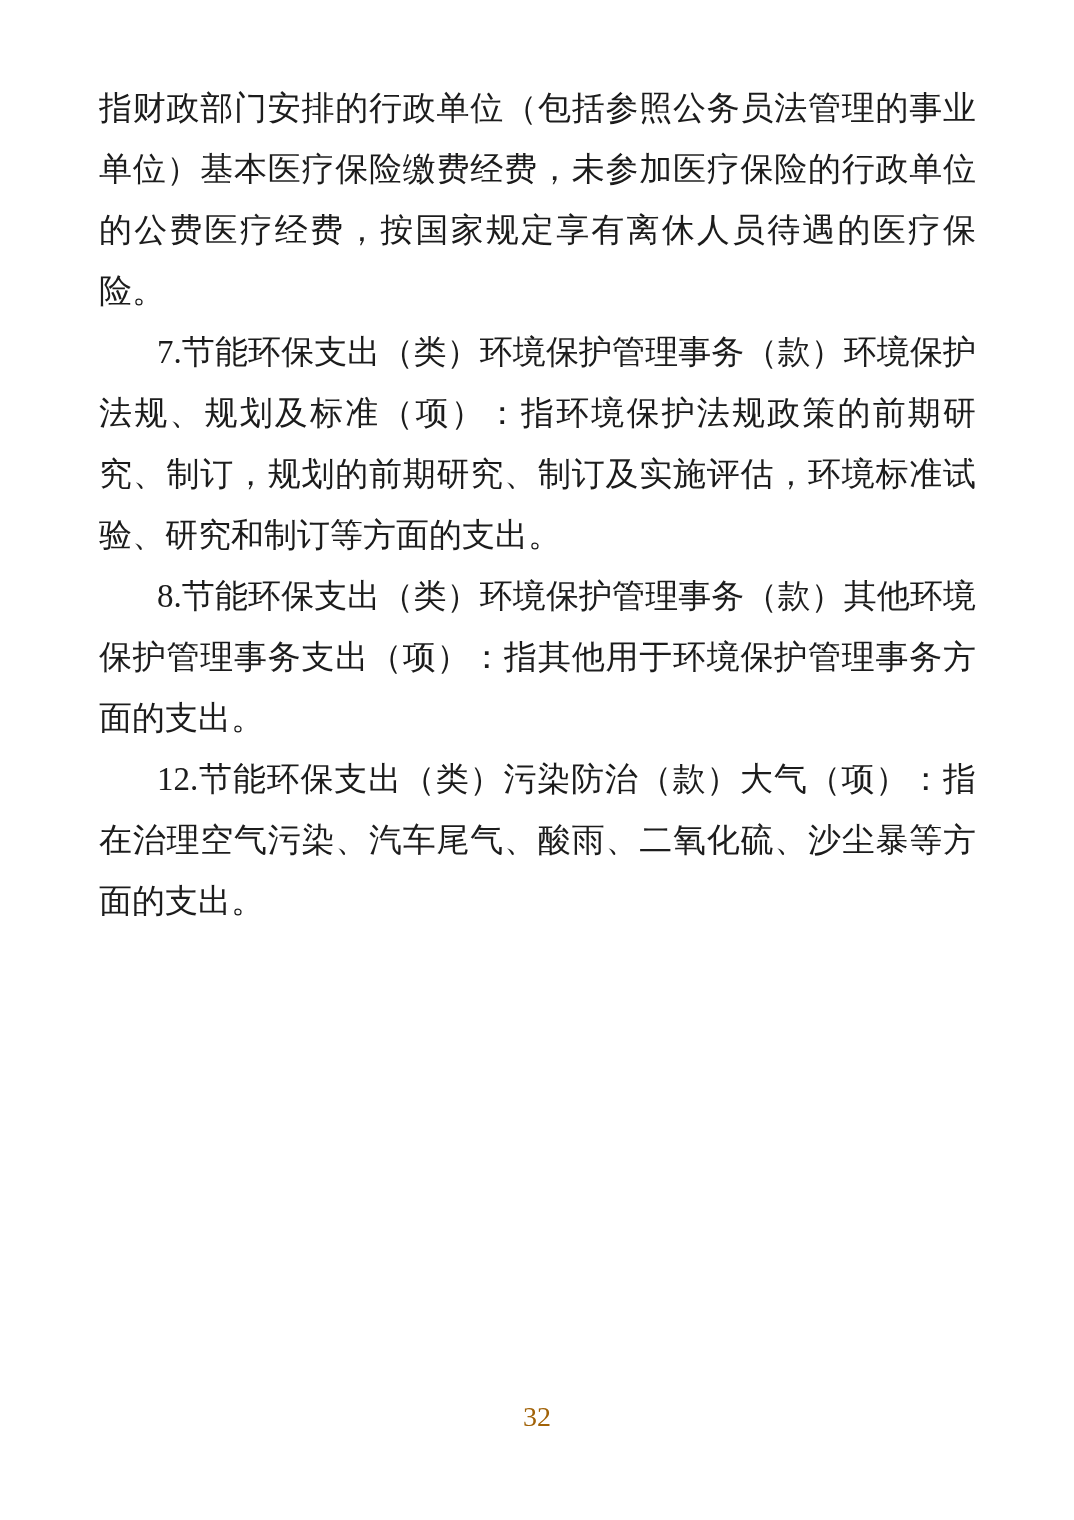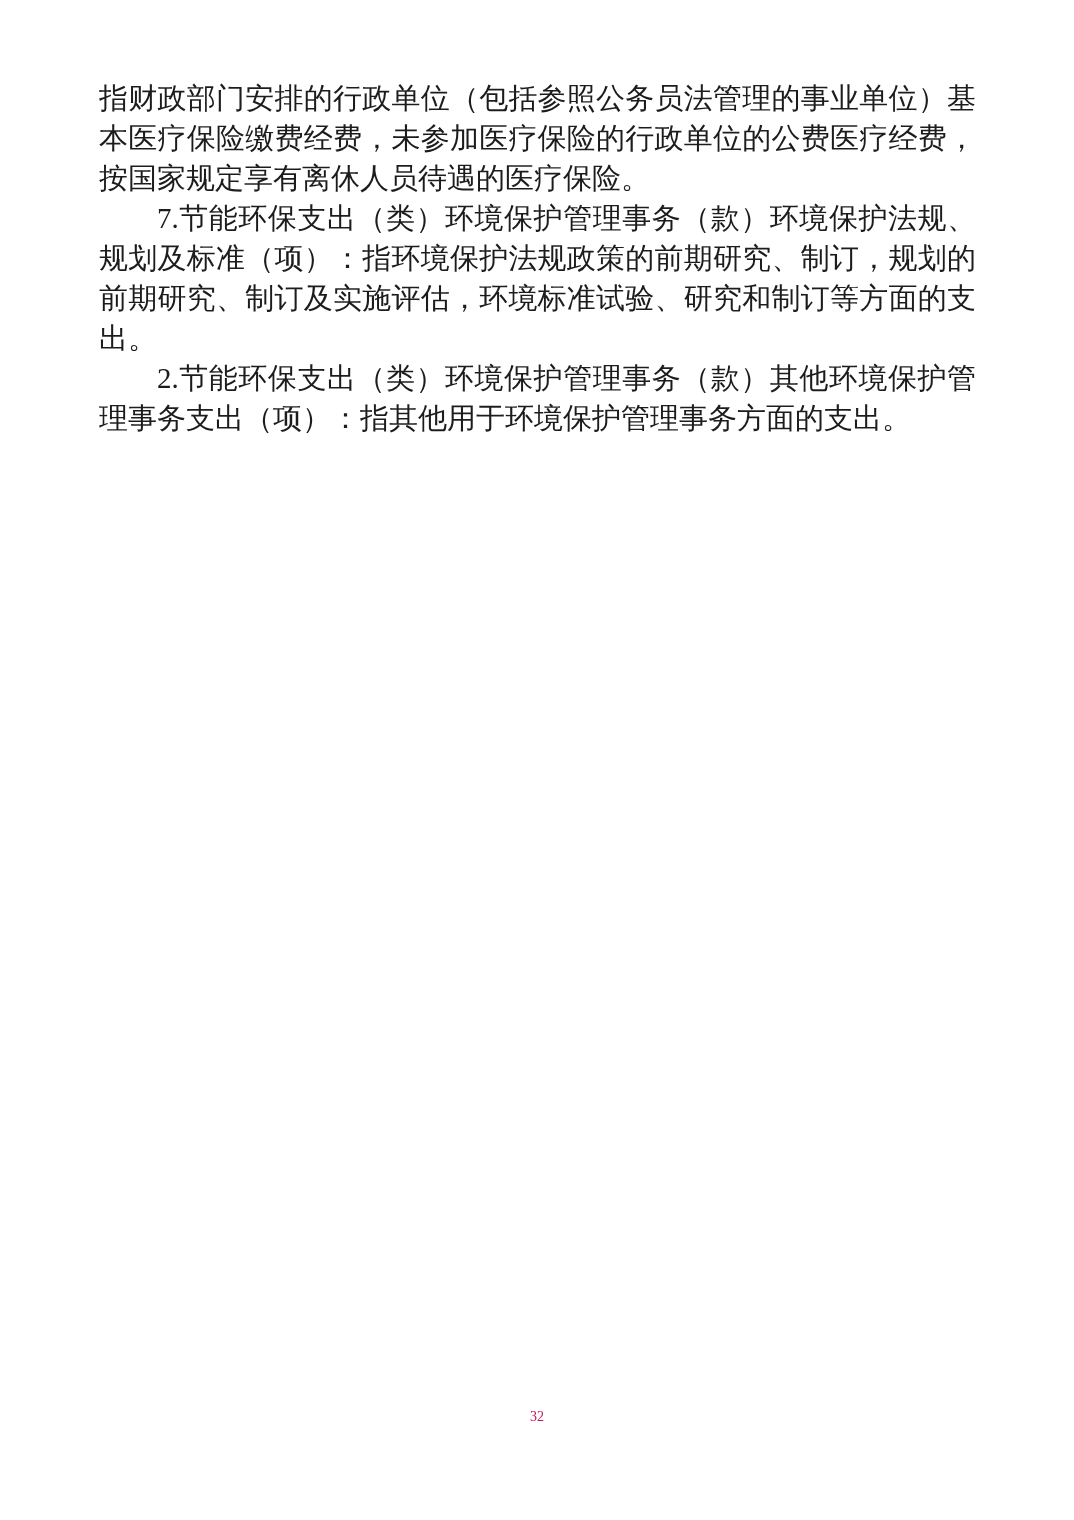--- a/index.html
+++ b/index.html
@@ -18,47 +18,48 @@
   }
   .text-block {
     position: absolute;
     left: 99px;
     top: 78px;
     width: 877px;
   }
   .text-block p {
     margin: 0;
     padding: 0;
-    font-size: 29px;
-    line-height: 40px;
+    font-size: 33px;
+    line-height: 61px;
     color: #1c1c1c;
     text-align: justify;
     text-justify: inter-ideograph;
     word-break: break-all;
     font-family: "Liberation Serif", serif;
     font-weight: 400;
   }
   .text-block p.indent {
     text-indent: 58px;
   }
   .page-number {
     position: absolute;
     top: 1404px;
     left: 0;
     width: 100%;
     text-align: center;
-    font-size: 14px;
+    font-size: 28px;
     line-height: 26px;
-    color: #be185d;
+    color: #a16207;
     font-family: "Liberation Serif", serif;
   }
 </style>
 </head>
 <body>
 
 <div class="page">
   <div class="text-block">
     <p>指财政部门安排的行政单位（包括参照公务员法管理的事业单位）基本医疗保险缴费经费，未参加医疗保险的行政单位的公费医疗经费，按国家规定享有离休人员待遇的医疗保险。</p>
     <p class="indent">7.节能环保支出（类）环境保护管理事务（款）环境保护法规、规划及标准（项）：指环境保护法规政策的前期研究、制订，规划的前期研究、制订及实施评估，环境标准试验、研究和制订等方面的支出。</p>
-    <p class="indent">2.节能环保支出（类）环境保护管理事务（款）其他环境保护管理事务支出（项）：指其他用于环境保护管理事务方面的支出。</p>
+    <p class="indent">8.节能环保支出（类）环境保护管理事务（款）其他环境保护管理事务支出（项）：指其他用于环境保护管理事务方面的支出。</p>
+    <p class="indent">12.节能环保支出（类）污染防治（款）大气（项）：指在治理空气污染、汽车尾气、酸雨、二氧化硫、沙尘暴等方面的支出。</p>
   </div>
   <div class="page-number">32</div>
 </div>
 
 </body></html>

